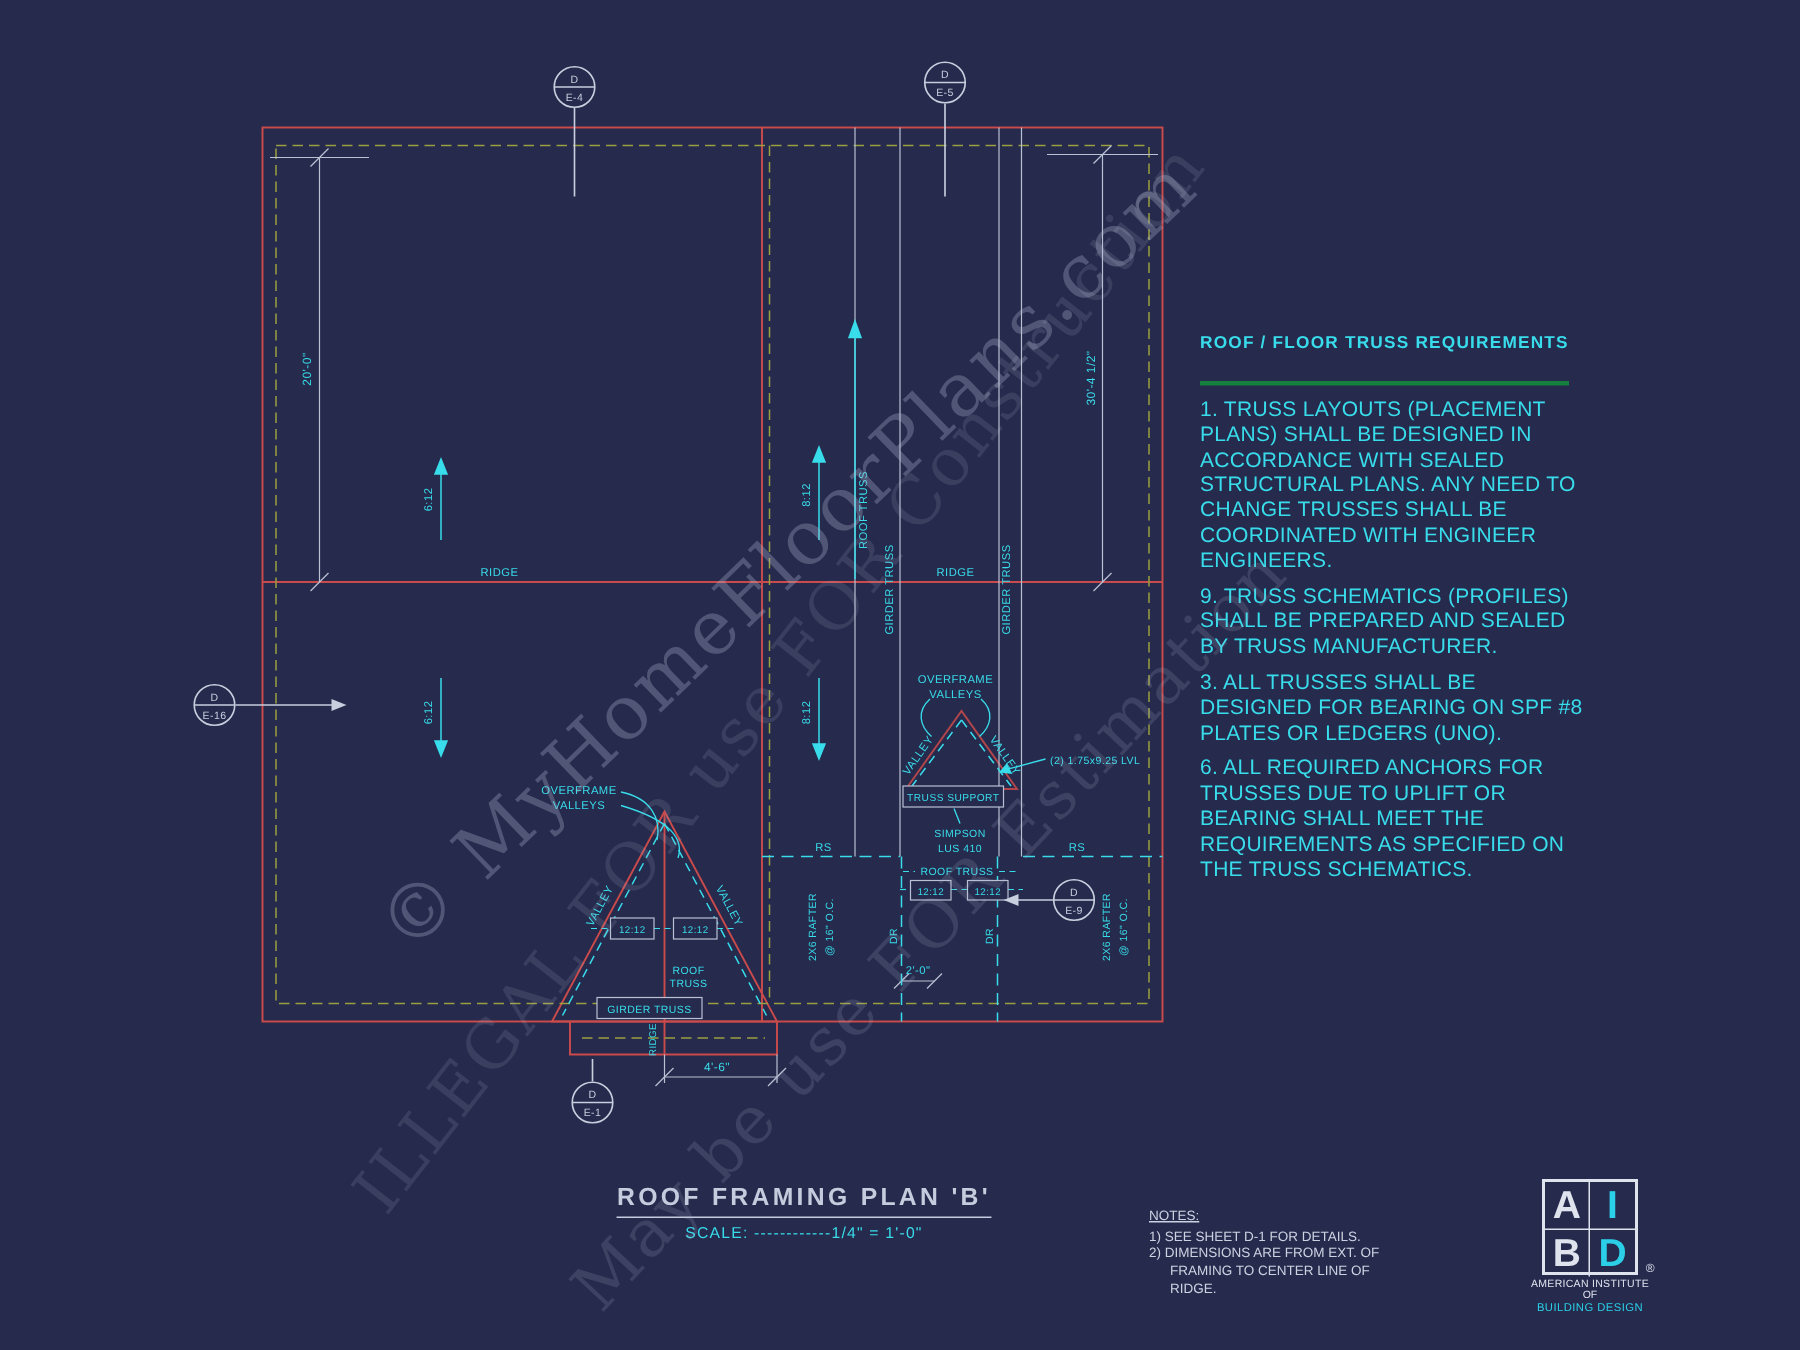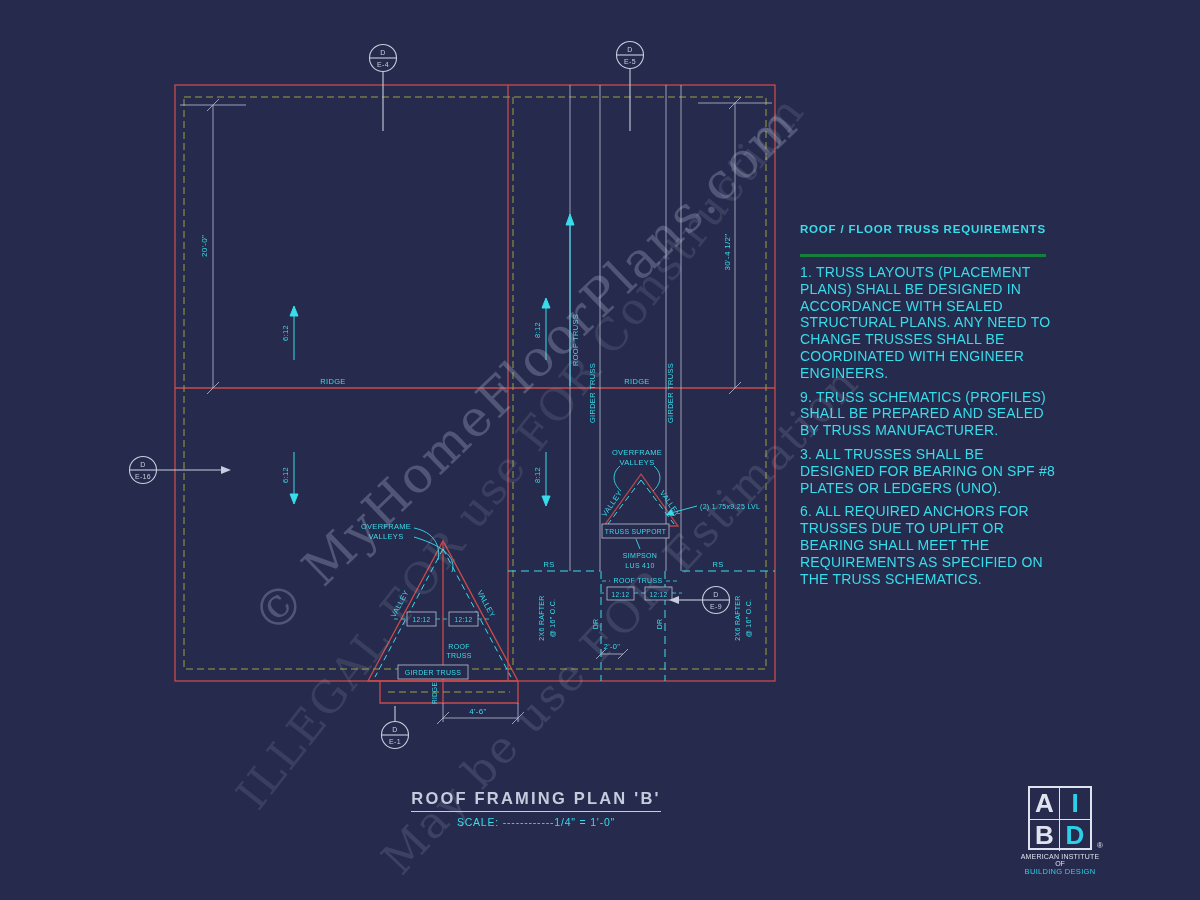--- a/index.html
+++ b/index.html
@@ -249,20 +249,25 @@
     <p>9. TRUSS SCHEMATICS (PROFILES) SHALL BE PREPARED AND SEALED BY TRUSS MANUFACTURER.</p>
     <p>3. ALL TRUSSES SHALL BE DESIGNED FOR BEARING ON SPF #8 PLATES OR LEDGERS (UNO).</p>
     <p>6. ALL REQUIRED ANCHORS FOR TRUSSES DUE TO UPLIFT OR BEARING SHALL MEET THE REQUIREMENTS AS SPECIFIED ON THE TRUSS SCHEMATICS.</p>
   </div>
 
   <div class="abs title-block">
     <div class="plan-title">ROOF FRAMING PLAN 'B'</div>
     <div class="plan-scale">SCALE: ------------1/4" = 1'-0"</div>
   </div>
 
+  <div class="abs notes">
+    <div class="notes-heading">NOTES:</div>
+    <div class="note-item">1)  SEE SHEET D-1 FOR DETAILS.</div>
+    <div class="note-item">2)  DIMENSIONS ARE FROM EXT. OF FRAMING TO CENTER LINE OF RIDGE.</div>
+  </div>
 
   <div class="abs logo">
     <div class="logo-box-wrap">
       <div class="logo-box">
         <div class="logo-cell white c1">A</div>
         <div class="logo-cell cyan c2">I</div>
         <div class="logo-cell white c3">B</div>
         <div class="logo-cell cyan">D</div>
       </div>
       <div class="logo-reg">®</div>

